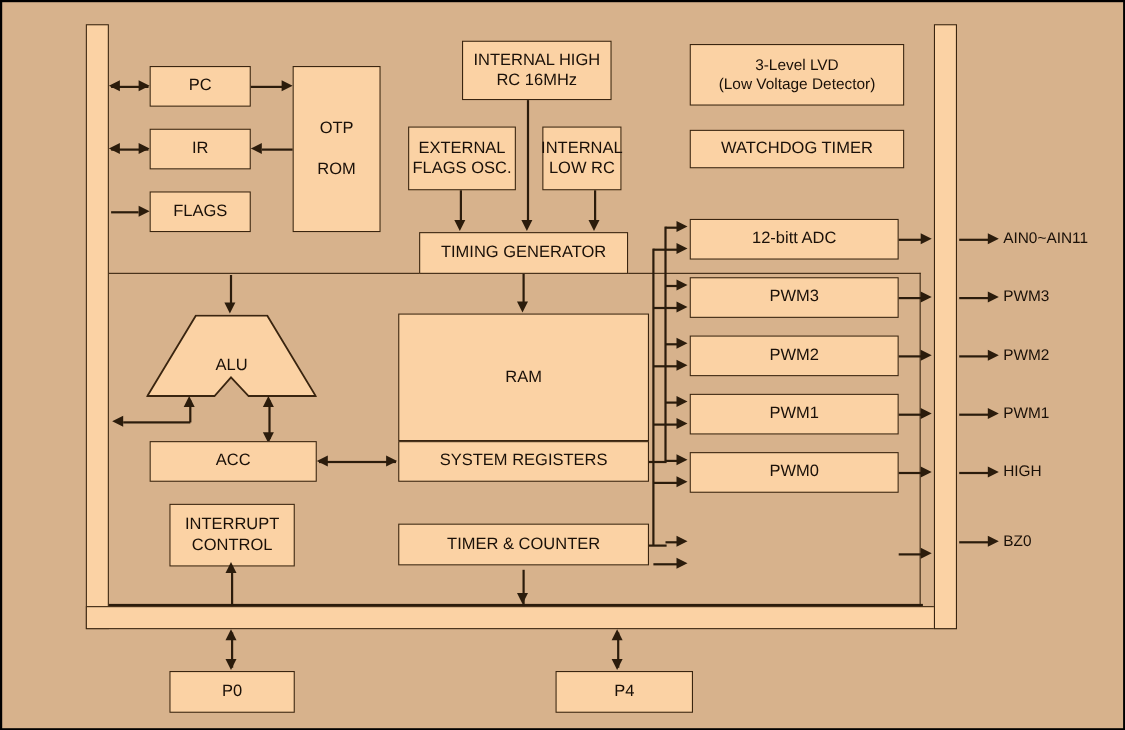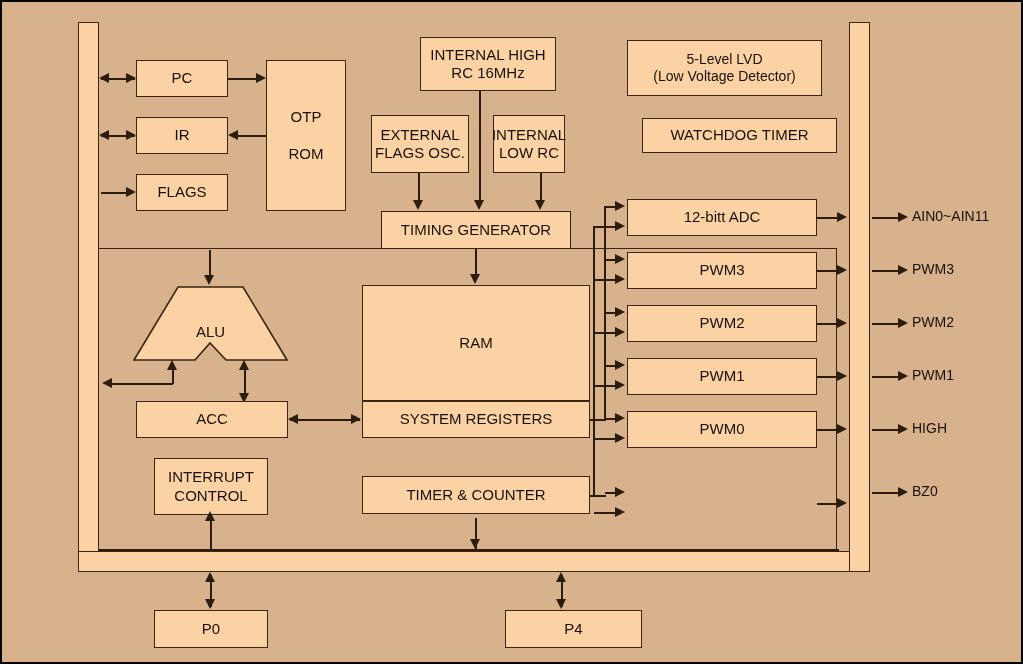--- a/index.html
+++ b/index.html
@@ -112,23 +112,23 @@
   <div class="ln lnv" style="left:477px;top:89px;height:110px;"></div>
   <div class="ah ah-d" style="left:472px;top:198px;"></div>
   <div class="ln lnv" style="left:416px;top:171px;height:28px;"></div>
   <div class="ah ah-d" style="left:411px;top:198px;"></div>
   <div class="ln lnv" style="left:538px;top:171px;height:28px;"></div>
   <div class="ah ah-d" style="left:533px;top:198px;"></div>
 
   <div class="ln lnv" style="left:473px;top:247px;height:26px;"></div>
   <div class="ah ah-d" style="left:468px;top:272px;"></div>
 
-  <div class="blk small" style="left:625px;top:38px;width:195px;height:56px;">5-Level LVD
+  <div class="blk small" style="left:625px;top:38px;width:195px;height:56px;">3-Level LVD
 (Low Voltage Detector)</div>
-  <div class="blk" style="left:625px;top:116px;width:195px;height:35px;margin-left:15px;">WATCHDOG TIMER</div>
+  <div class="blk" style="left:625px;top:116px;width:195px;height:35px;">WATCHDOG TIMER</div>
 
   <div class="alu" style="left:131px;top:284px;width:155px;height:76px;">
     <svg width="155" height="76" viewBox="0 0 155 76">
       <polygon points="45,1 110,1 154,74 93,74 77,57 62,74 1,74" fill="#fbd2a4" stroke="#3a2510" stroke-width="1.6"></polygon>
     </svg>
     <span class="lbl">ALU</span>
   </div>
 
   <div class="ln lnv" style="left:207px;top:248px;height:26px;"></div>
   <div class="ah ah-d" style="left:202px;top:273px;"></div>
@@ -232,21 +232,21 @@
 
   <div class="ln lnh" style="left:870px;top:427px;width:28px;"></div>
   <div class="ah ah-r" style="left:896px;top:422px;"></div>
   <div class="pin" style="left:910px;top:418px;">HIGH</div>
 
   <div class="ln lnh" style="left:870px;top:490px;width:28px;"></div>
   <div class="ah ah-r" style="left:896px;top:485px;"></div>
   <div class="pin" style="left:910px;top:481px;">BZ0</div>
 
   <div class="blk" style="left:152px;top:608px;width:114px;height:38px;">P0</div>
-  <div class="blk" style="left:503px;top:608px;width:137px;height:38px;">P4</div>
+  <div class="blk" style="left:503px;top:608px;width:125px;height:38px;">P4</div>
 
   <div class="ln lnv" style="left:208px;top:573px;height:32px;"></div>
   <div class="ah ah-u" style="left:203px;top:570px;"></div>
   <div class="ah ah-d" style="left:203px;top:597px;"></div>
 
   <div class="ln lnv" style="left:559px;top:573px;height:32px;"></div>
   <div class="ah ah-u" style="left:554px;top:570px;"></div>
   <div class="ah ah-d" style="left:554px;top:597px;"></div>
 
 </div>

